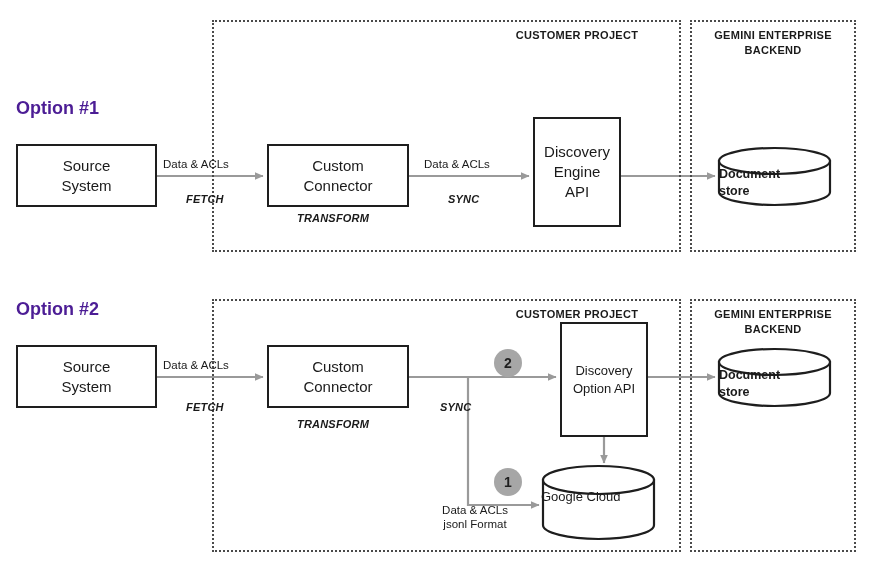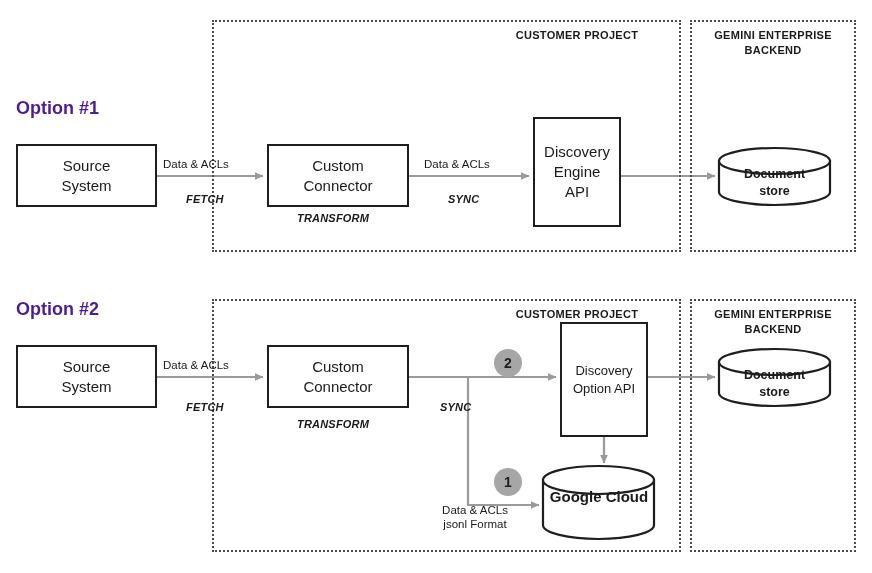--- a/index.html
+++ b/index.html
@@ -92,30 +92,29 @@
   svg.overlay {
     position: absolute;
     left: 0;
     top: 0;
     width: 872px;
     height: 573px;
     pointer-events: none;
   }
   .cyl-text {
     position: absolute;
-    text-align: center;
     font-size: 12.5px;
     line-height: 17px;
     font-weight: bold;
     color: #1a1a1a;
     pointer-events: none;
   }
   .cyl-text.plain {
-    font-weight: bold;
-    font-size: 15px;
+    font-weight: normal;
+    font-size: 13px;
     line-height: 20px;
   }
 </style>
 </head>
 <body>
 
 <div id="canvas">
 
   <svg class="overlay" viewBox="0 0 872 573" xmlns="http://www.w3.org/2000/svg">
     <defs>

